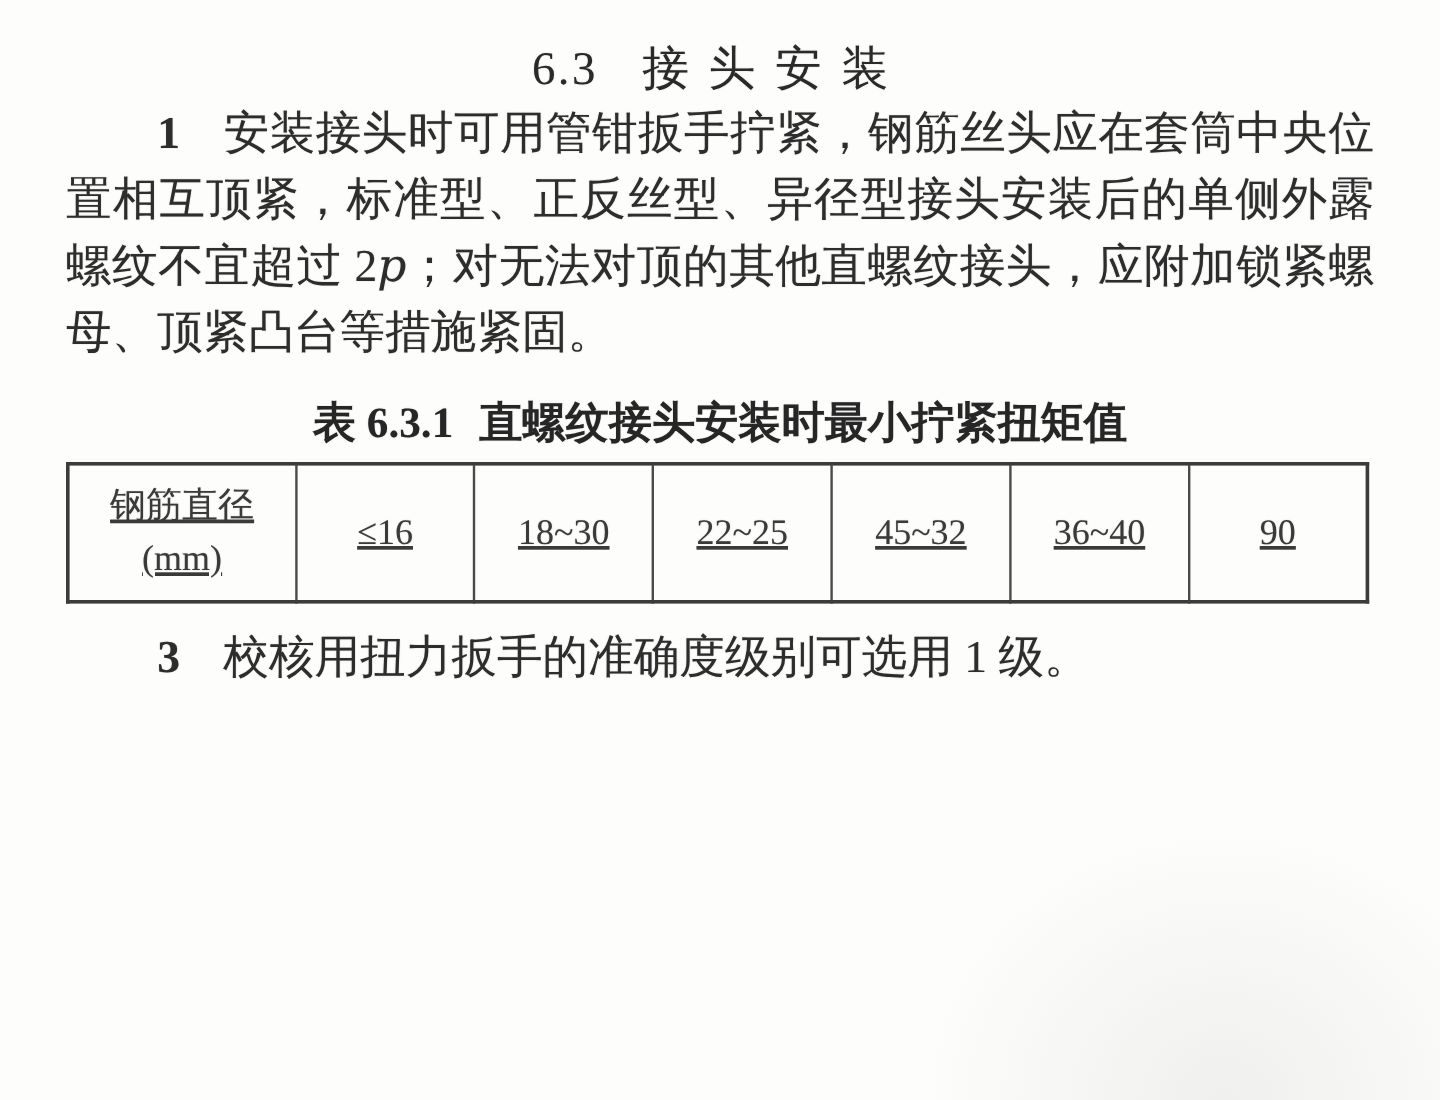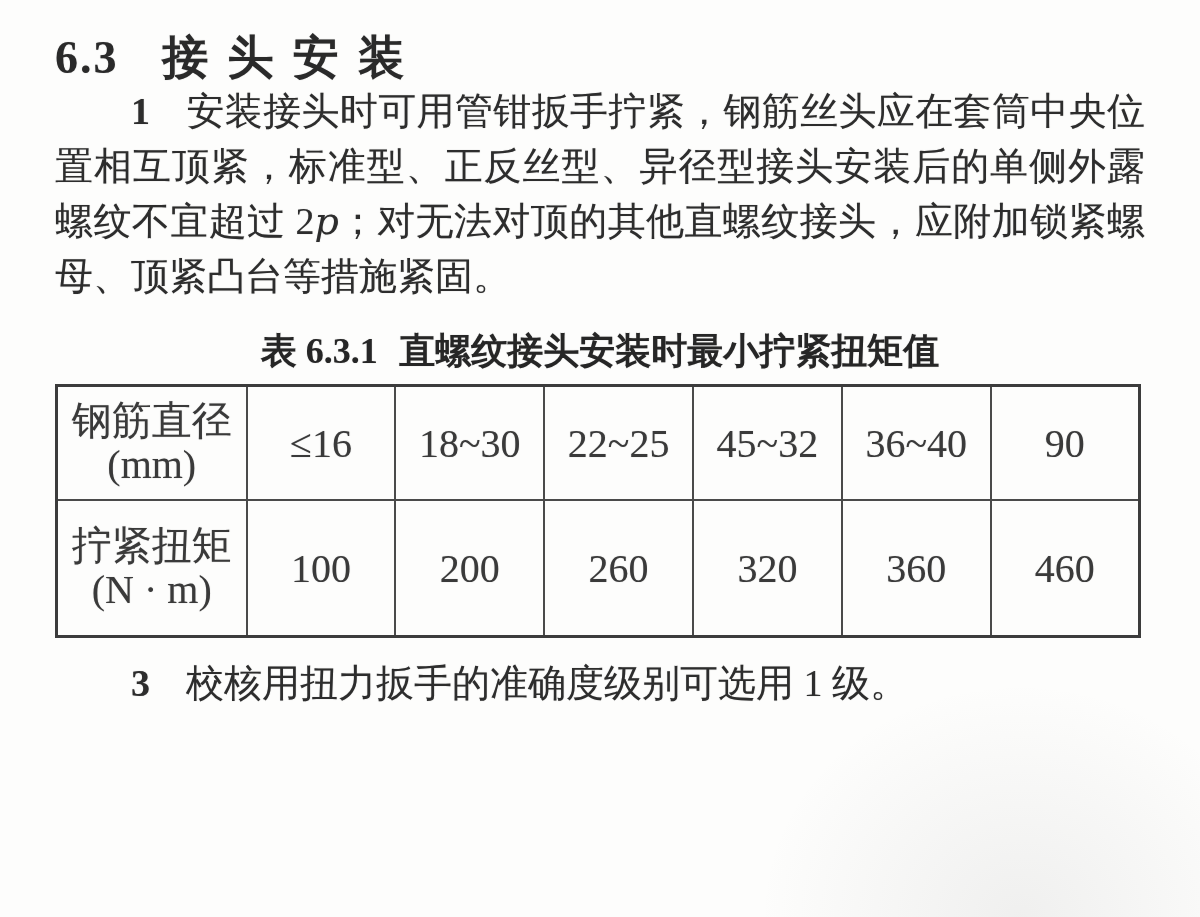--- a/index.html
+++ b/index.html
@@ -16,23 +16,24 @@
     padding: 18px 55px 0 55px;
     overflow: hidden;
     color: #2d2d2d;
     background:
       radial-gradient(ellipse at 85% 100%, rgba(120,120,120,0.10), rgba(0,0,0,0) 18%),
       #fdfdfc;
     text-shadow: 0 0 1px rgba(40,40,40,0.35);
   }
   .section-title {
     margin: 14px 0 0 0;
-    font-size: 46px;
+    text-align: center;
+    font-size: 39px;
     line-height: 52px;
-    font-weight: bold;
+    font-weight: normal;
     color: #2a2a2a;
   }
   .section-title .num { letter-spacing: 2px; }
   .section-title .ttl { margin-left: 0.7em; letter-spacing: 0.42em; }
   .clause {
     margin: 40px 0 0 0;
     font-size: 38px;
     line-height: 55px;
   }
   .clause-num { font-weight: bold; margin-right: 0.95em; letter-spacing: 1px; }
@@ -52,23 +53,24 @@
     line-height: 42px;
     font-weight: bold;
     color: #262626;
   }
   .caption-label { margin-right: 0.6em; }
   table.torque {
     margin-top: 12px;
     width: 1086px;
     border-collapse: collapse;
     table-layout: fixed;
-    font-size: 40px;
+    font-size: 30px;
     color: #3a3a3a;
     border: 3px solid #3c3c3c;
+    text-decoration: underline;
   }
   table.torque th, table.torque td {
     border: 2px solid #4a4a4a;
     text-align: center;
     vertical-align: middle;
     font-weight: normal;
     padding: 0;
   }
   table.torque col.label-col { width: 190px; }
   tr.header-row th, tr.header-row td { height: 112px; }
@@ -112,32 +114,20 @@
         <span class="cell-label">钢筋直径</span>
         <span class="cell-label">(mm)</span>
       </th>
       <td>≤16</td>
       <td>18~30</td>
       <td>22~25</td>
       <td>45~32</td>
       <td>36~40</td>
       <td>90</td>
     </tr>
-    <tr class="data-row">
-      <th>
-        <span class="cell-label">拧紧扭矩</span>
-        <span class="cell-label">(N · m)</span>
-      </th>
-      <td>100</td>
-      <td>200</td>
-      <td>260</td>
-      <td>320</td>
-      <td>360</td>
-      <td>460</td>
-    </tr>
   </tbody>
     </table>
 
   <p class="item item-last">
     <span class="item-num">3</span><span>校核用扭力扳手的准确度级别可选用 1 级。</span>
   </p>
 
 </div>
 
 </body></html>

